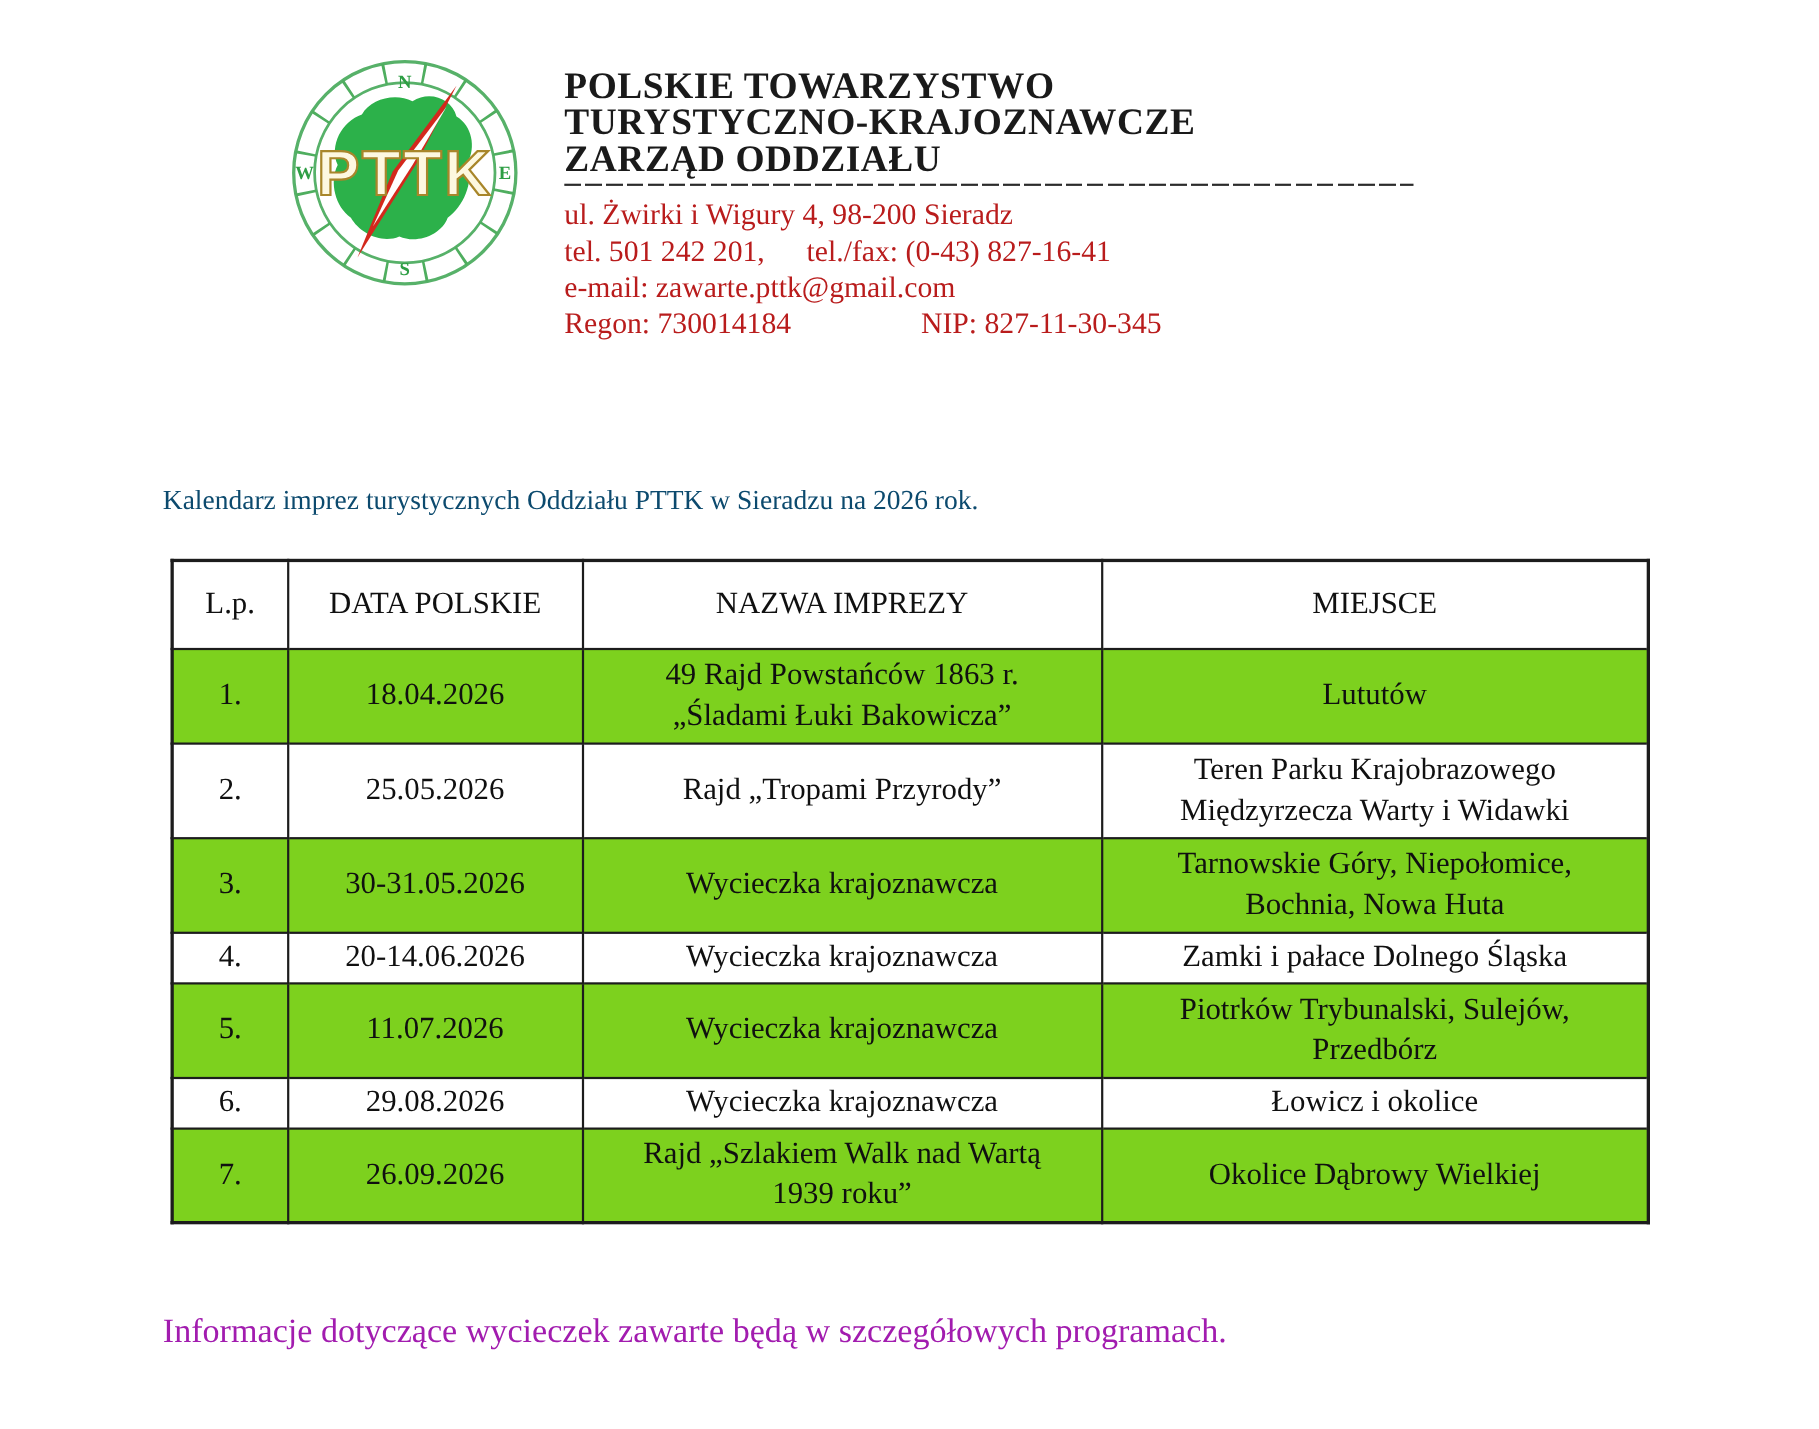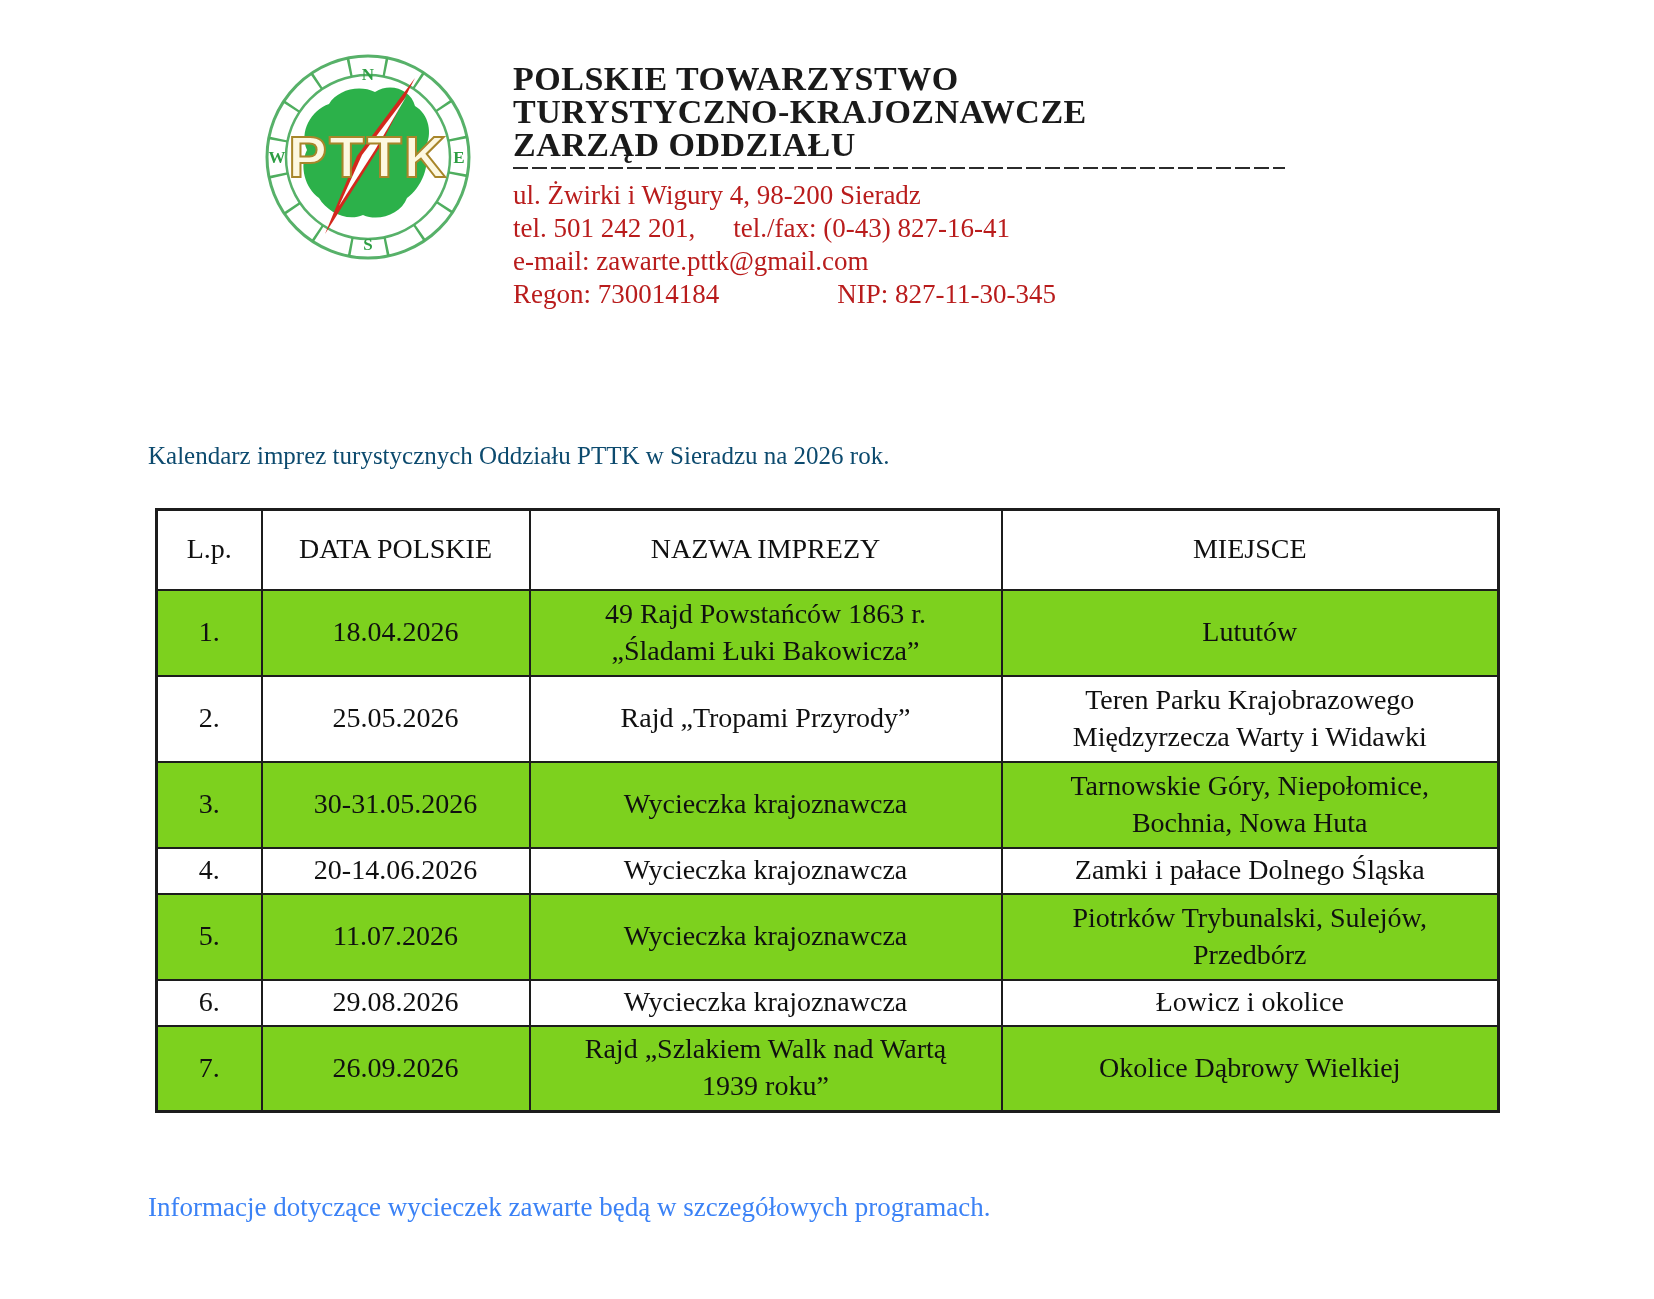--- a/index.html
+++ b/index.html
@@ -91,22 +91,22 @@
   .row-header  { height: 80px; }
   .row-tall    { height: 86px; }
   .row-short   { height: 46px; }
   .row-green td { background: #7dd11e; }
 
   
   .doc-footer {
     position: absolute;
     left: 148px;
     top: 1192px;
-    font-size: 27px;
-    color: #3b82f6;
+    font-size: 31px;
+    color: #a21caf;
   }
 </style>
 </head>
 <body>
 
 <div class="page">
 
   <div class="logo-wrap">
     <svg viewBox="0 0 210 210" width="210" height="210">
 

